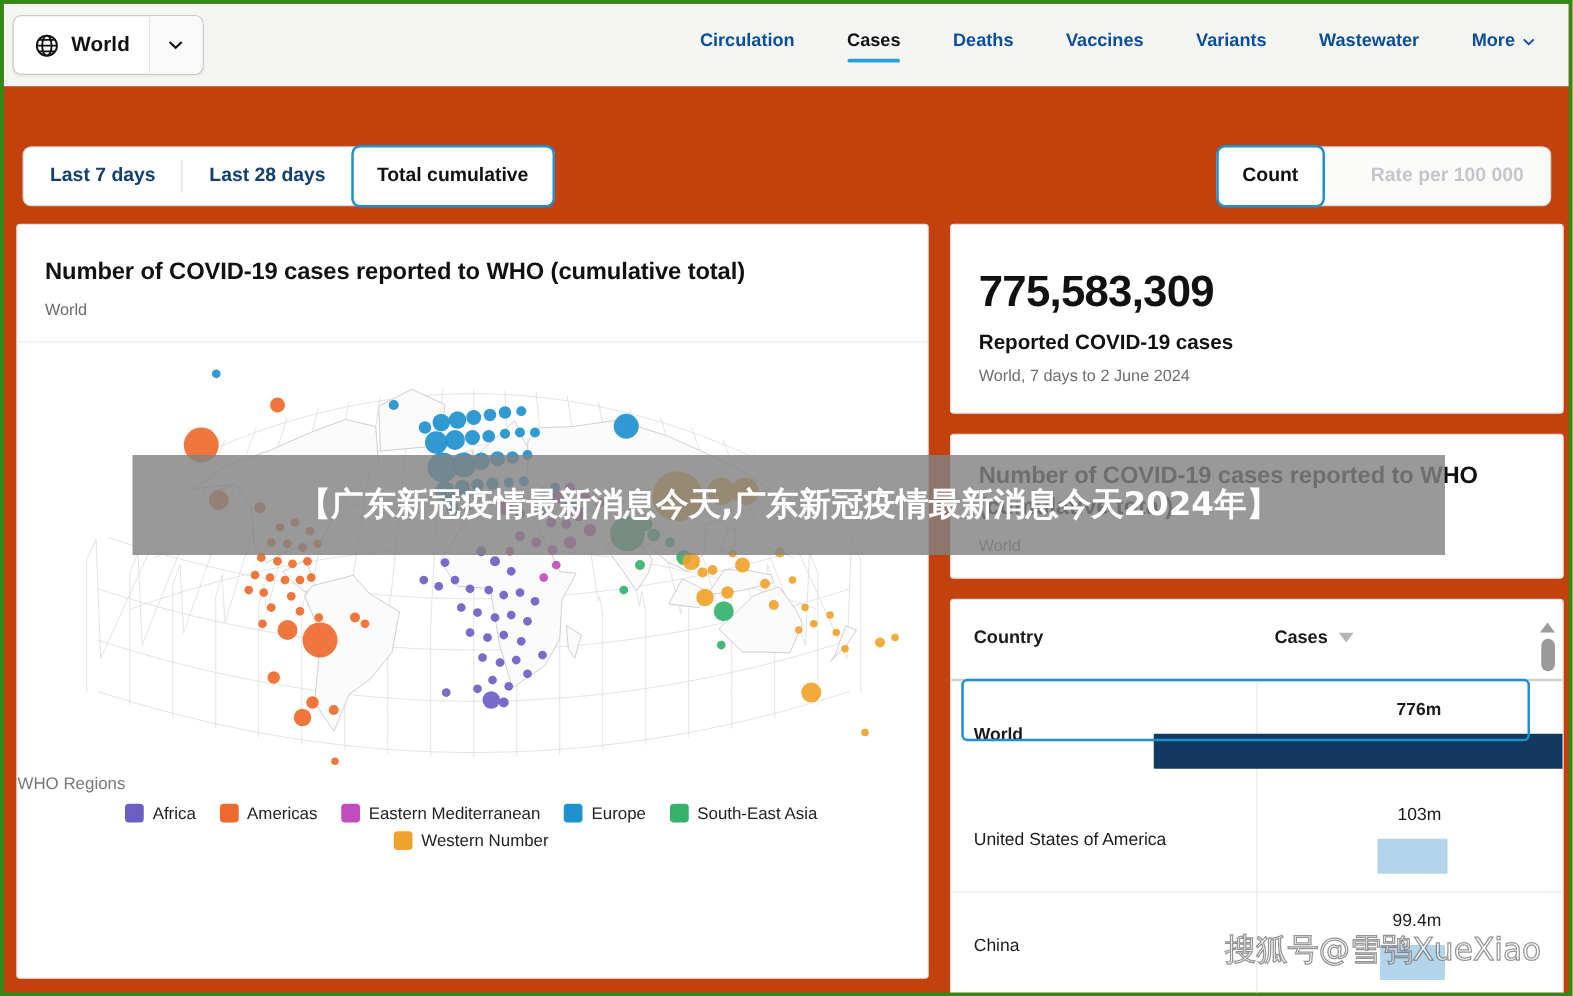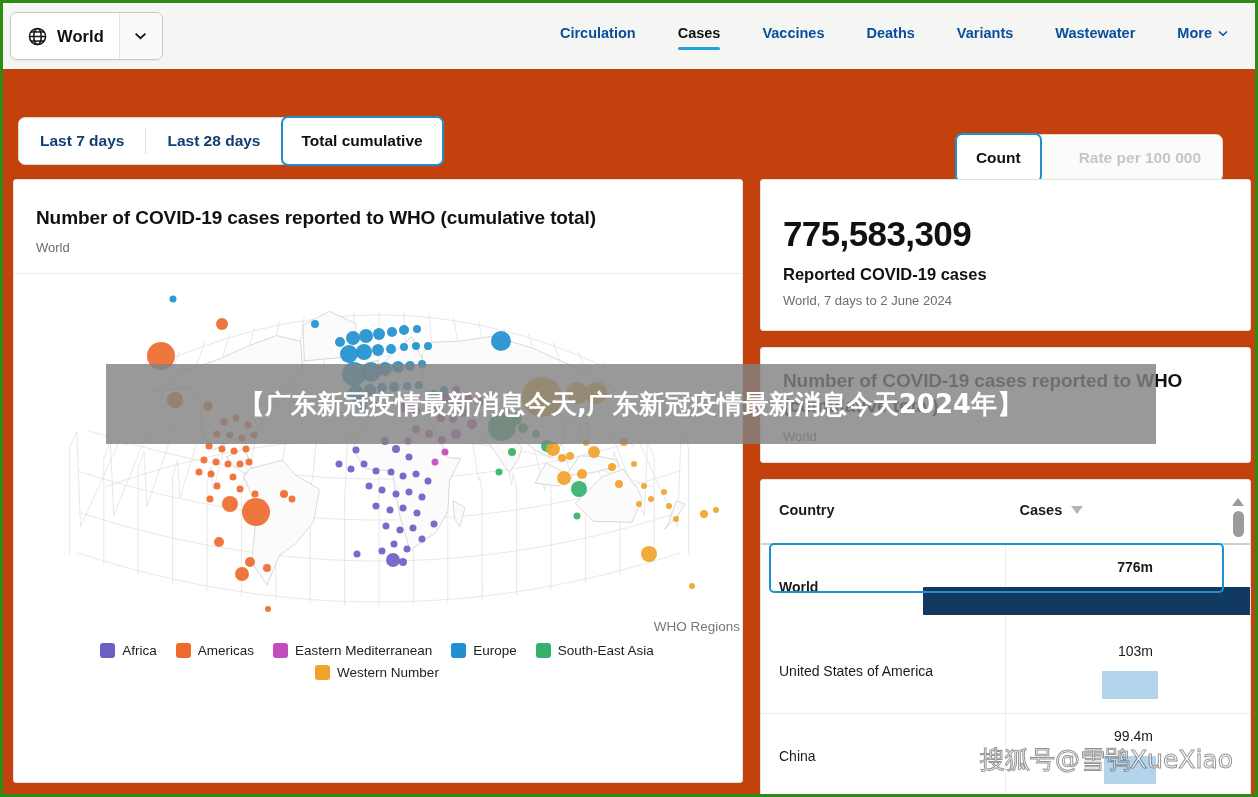--- a/index.html
+++ b/index.html
@@ -72,21 +72,21 @@
   
   .filterbar {
     position: absolute; left: 0; right: 0; top: 100px; height: 74px;
   }
   .seg {
     position: absolute; display: flex; align-items: center;
     background: #fff; border: 1px solid #d8d8d4; border-radius: 7px;
     height: 48px; padding: 0;
   }
   .seg-left { left: 15px; top: 14px; }
-  .seg-right { right: 32px; top: 14px; background:#fbfbfa;margin-top:17px; }
+  .seg-right { right: 14px; top: 14px; background:#fbfbfa; }
   .segbtn {
     font-size: 15.5px; font-weight: 700; color: #123f72;
     padding: 0 19px; height: 100%;
     display: flex; align-items: center; cursor: pointer;
     white-space: nowrap; background: transparent;
     border: 2px solid transparent; border-radius: 6px;
   }
   .segdiv { width: 1px; height: 26px; background: #dedede; }
   .segbtn.sel {
     color: #111; background: #fff;
@@ -108,21 +108,21 @@
     border-bottom: 1px solid #ececea;
   }
   .mapcard-title {
     font-size: 19px; font-weight: 700; color: #111; letter-spacing: -.1px;
   }
   .mapcard-sub { margin-top: 11px; font-size: 13px; color: #6b6b6b; }
   .mapwrap { position: relative; width: 730px; height: 420px; }
   .mapwrap svg { display: block; }
   .legend {
     position: absolute; left: 0; right: 4px; bottom: 14px;
-    text-align: right;
+    text-align: left;
   }
   .legend-title { font-size: 13.5px; color: #777; margin-bottom: 9px; }
   .legend-rows { display: flex; flex-direction: column; gap: 7px; align-items: center; }
   .legend-row { display: flex; justify-content: center; gap: 19px; flex-wrap: nowrap; }
   .legend-item { display: flex; align-items: center; gap: 7px; }
   .legend-sw { width: 15px; height: 15px; border-radius: 3px; display:block; }
   .legend-lb { font-size: 13.5px; color: #222; white-space: nowrap; }
 
   
   .rightcol {
@@ -243,24 +243,24 @@
     </div>
 
     <nav class="navtabs">
       <div class="navtab">
         <span>Circulation</span>
       </div>
       <div class="navtab active">
         <span>Cases</span>
       </div>
       <div class="navtab">
+        <span>Deaths</span>
+      </div>
+      <div class="navtab">
         <span>Vaccines</span>
-      </div>
-      <div class="navtab">
-        <span>Deaths</span>
       </div>
       <div class="navtab">
         <span>Variants</span>
       </div>
       <div class="navtab">
         <span>Wastewater</span>
       </div>
       <div class="navtab">
         <span>More</span>
         <svg class="mcaret" viewBox="0 0 12 8" fill="none" stroke="#0a4e9b" stroke-width="1.8">

